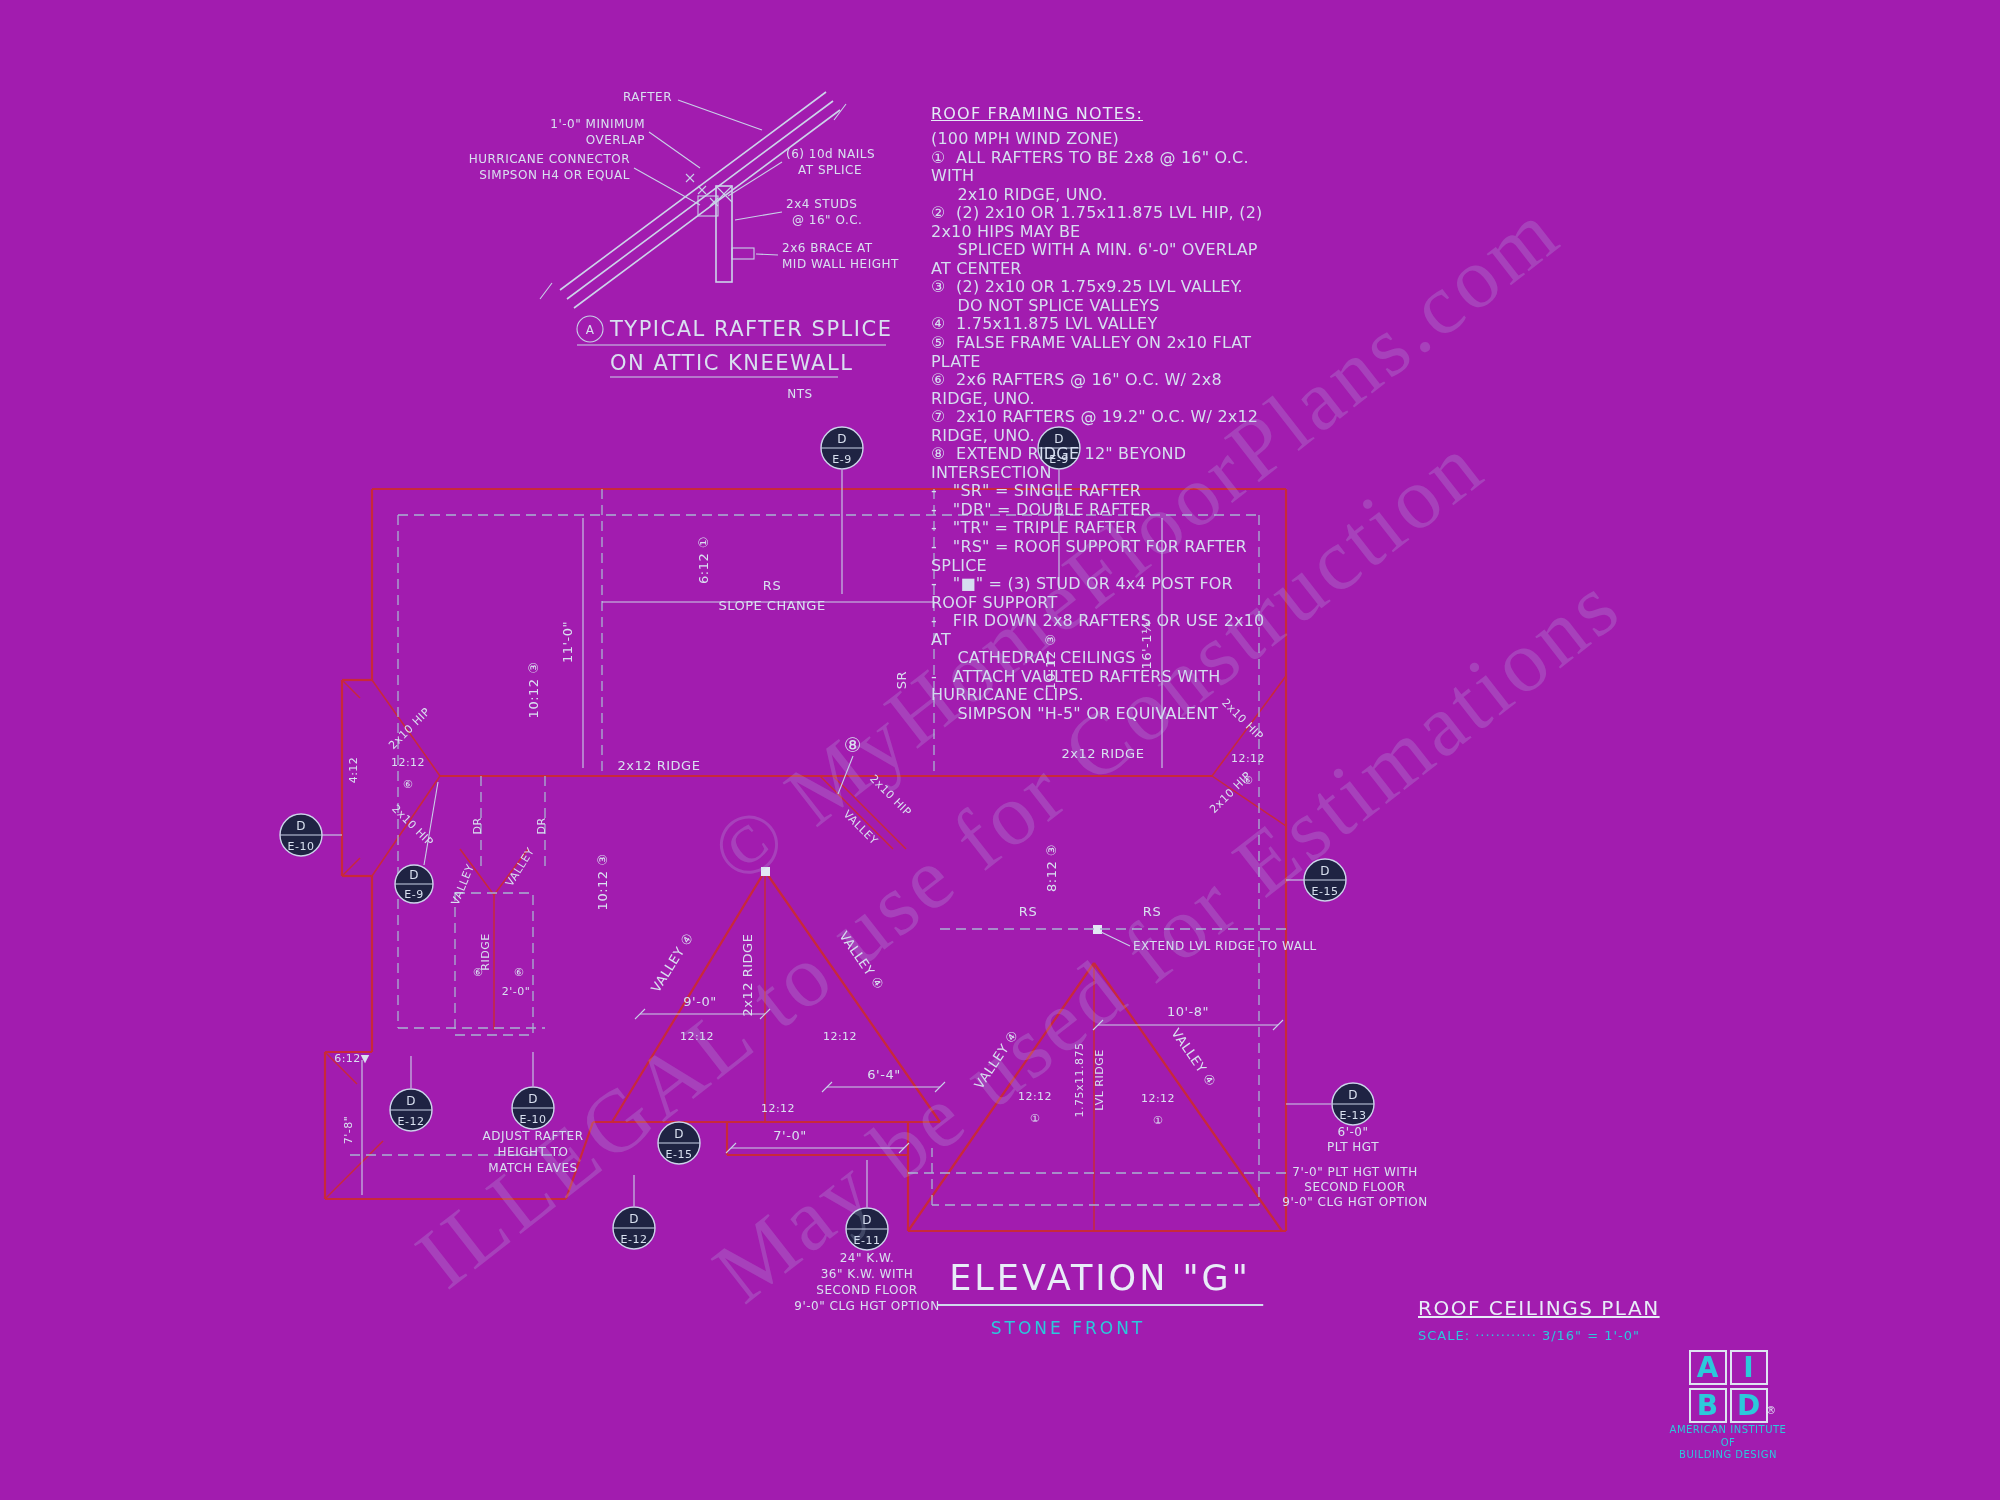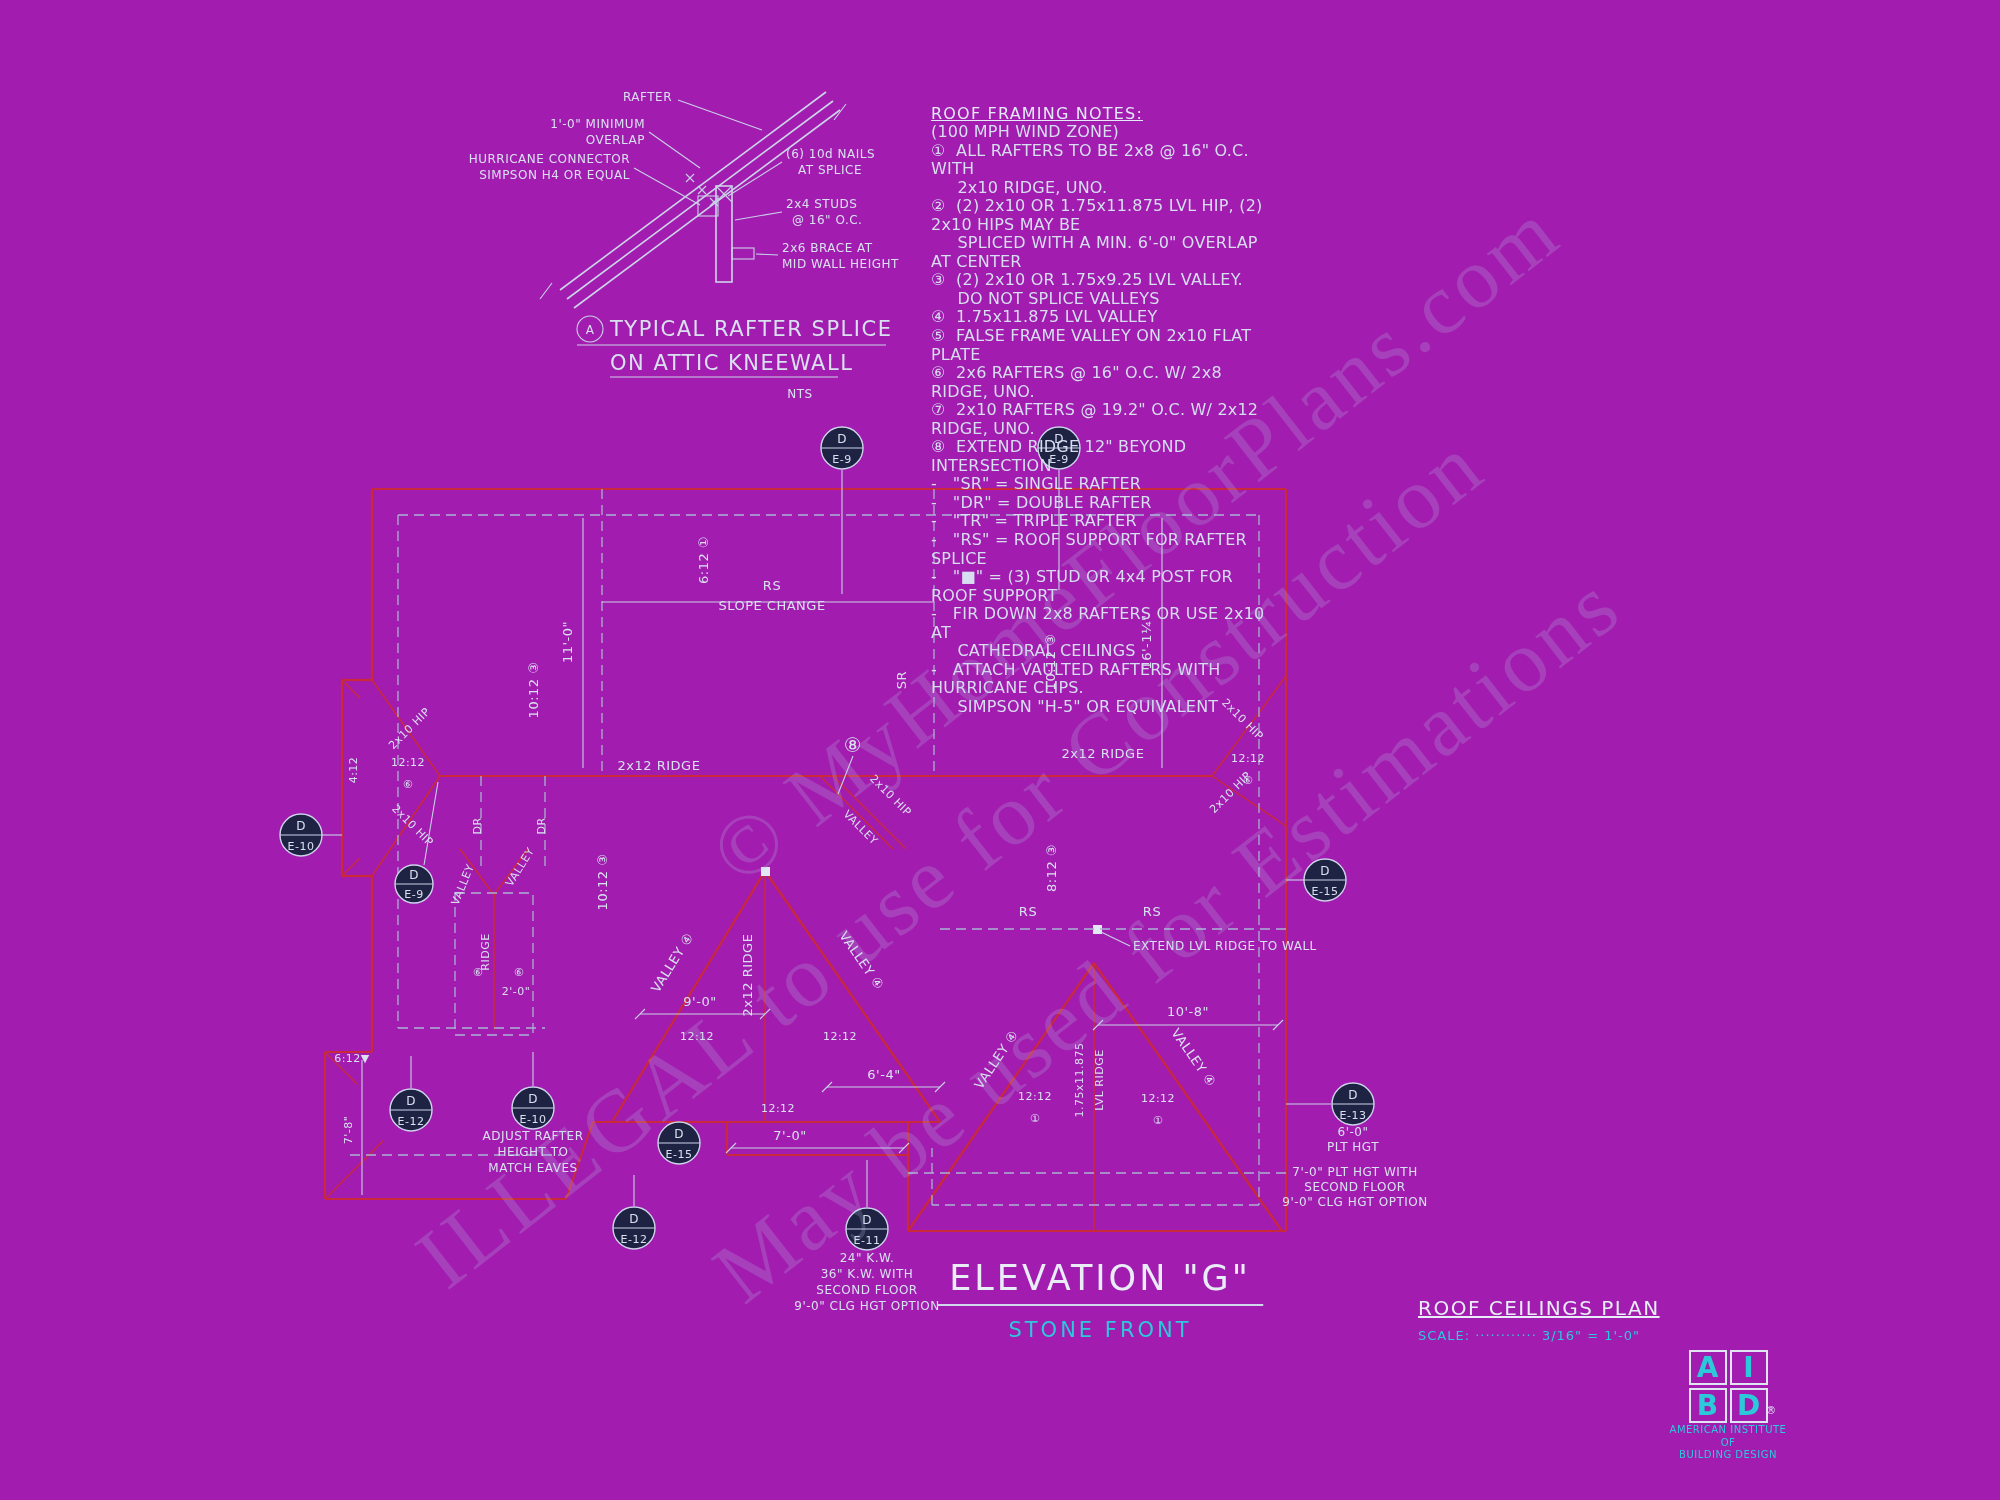--- a/index.html
+++ b/index.html
@@ -19,30 +19,30 @@
   .start{text-anchor:start}
   .s11{font-size:11px}
   .s12{font-size:12px}
   .s20{font-size:20px}
   .s21{font-size:21px;letter-spacing:1.5px}
   .mk circle{fill:#1f2343;stroke:#ccd4ea;stroke-width:1.4}
   .mk line{stroke:#ccd4ea;stroke-width:1.2}
   .mk .mt{font-size:12px;text-anchor:middle}
   .mk .mb{font-size:11px;text-anchor:middle}
   .notes{position:absolute;left:931px;top:104px;width:340px}
-  .notes-title{font-size:16px;letter-spacing:1.2px;text-decoration:underline;color:#e4eaf6}
+  .notes-title{font-size:16px;letter-spacing:1.2px;text-decoration:underline;margin-bottom:7px;color:#e4eaf6}
   .notes-body{font-size:16px;line-height:1.16;white-space:pre-wrap;color:#d6def0;letter-spacing:.2px}
   .wm{position:absolute;white-space:nowrap;font-family:"Liberation Serif",serif;
       color:rgba(190,202,232,.21);transform:translate(-50%,-50%) rotate(-38deg);pointer-events:none}
   .wm1{left:1135px;top:542px;font-size:86px;letter-spacing:4px}
   .wm2{left:950px;top:861px;font-size:88px;letter-spacing:4px}
   .wm3{left:1167px;top:938px;font-size:88px;letter-spacing:4px}
   .elev{position:absolute;left:1100px;top:1258px;transform:translateX(-50%);font-size:35px;
         letter-spacing:3px;color:#e8edf8;border-bottom:2px solid #d0d8ec;padding:0 12px 6px;white-space:nowrap}
-  .stone{position:absolute;left:1100px;top:1318px;transform:translateX(-50%);font-size:21px;
+  .stone{position:absolute;left:1068px;top:1318px;transform:translateX(-50%);font-size:17px;
          letter-spacing:3px;color:#2cc9db;white-space:nowrap}
   .rfp{position:absolute;left:1418px;top:1296px;font-size:20px;letter-spacing:1.5px;color:#e8edf8;
        text-decoration:underline;white-space:nowrap}
   .scaleline{position:absolute;left:1418px;top:1328px;font-size:13px;color:#2cc9db;letter-spacing:1px;white-space:nowrap}
   .fnotes{position:absolute;left:1448px;top:1372px;width:270px}
   .fnotes-title{font-size:12px;text-decoration:underline;margin-bottom:3px;color:#e4eaf6}
   .fnotes-body{font-size:11px;line-height:1.25;white-space:pre-wrap;color:#d6def0}
   .logo{position:absolute;left:1668px;top:1350px;width:120px;text-align:center}
   .logo-grid{display:grid;grid-template-columns:38px 38px;grid-gap:3px;justify-content:center}
   .logo-cell{width:38px;height:35px;border:2px solid #dfe5f2;color:#2cc9db;font-size:28px;

